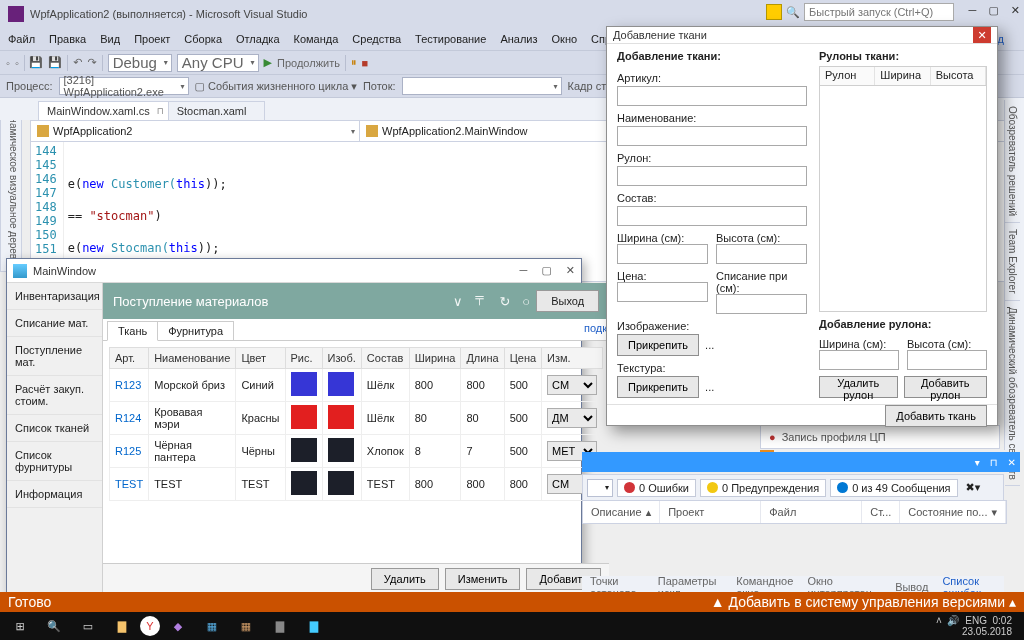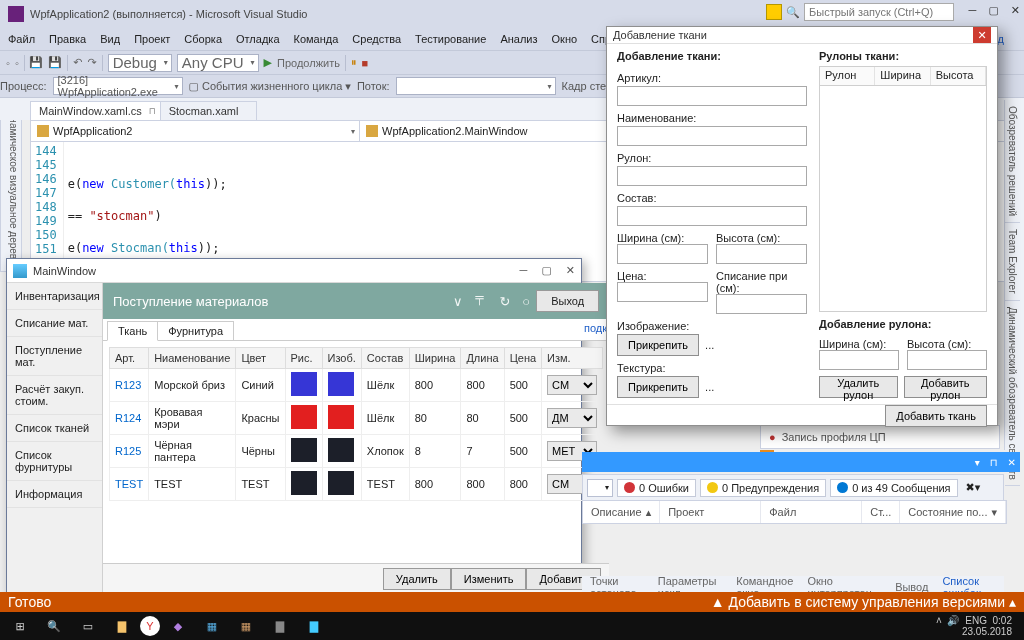--- a/index.html
+++ b/index.html
@@ -12,28 +12,28 @@
 .vs-titlebar .quick .flag{width:16px;height:16px;background:#ffcc00;border:1px solid #b59700;}
 .vs-titlebar .quick input{width:150px;height:18px;font-size:11px;padding:1px 4px;border:1px solid #aaa;}
 .vs-menubar{background:#d6dbe9;height:22px;display:flex;align-items:center;padding:0 8px;gap:14px;color:#222;position:relative}
 .vs-menubar span{cursor:default}
 .vs-menubar .signin{position:absolute;right:20px;color:#1e5ec8}
 .vs-toolbar1{background:#d6dbe9;height:24px;display:flex;align-items:center;padding:0 6px;gap:5px;border-top:1px solid #c3c9d9;color:#666}
 .vs-toolbar1 .sep{width:1px;height:16px;background:#b8bed0}
 .vs-toolbar1 .combo{border:1px solid #abb2c6;background:#fff;height:18px;padding:0 14px 0 4px;font-size:15px;display:inline-flex;align-items:center;position:relative}
 .vs-toolbar1 .combo:after{content:"▾";position:absolute;right:3px;font-size:8px;color:#666}
 .vs-toolbar1 .play{color:#388a34}
-.vs-toolbar2{background:#d6dbe9;height:24px;display:flex;align-items:center;padding:0 0;gap:6px;color:#555;border-top:1px solid #c3c9d9;border-bottom:1px solid #c3c9d9}
+.vs-toolbar2{background:#d6dbe9;height:24px;display:flex;align-items:center;padding:0 6px;gap:6px;color:#555;border-top:1px solid #c3c9d9;border-bottom:1px solid #c3c9d9}
 .vs-toolbar2 .combo{border:1px solid #abb2c6;background:#fff;height:18px;padding:0 14px 0 4px;font-size:11px;display:inline-flex;align-items:center;position:relative;width:130px}
 .vs-toolbar2 .combo:after{content:"▾";position:absolute;right:3px;font-size:8px;color:#666}
 
 .doctabs{background:#eef1f7;height:22px;display:flex;align-items:flex-end;padding-left:30px;gap:0;position:relative}
 .sideflag{position:absolute;left:0;top:98px;width:22px;writing-mode:vertical-rl;text-orientation:mixed;background:#eef1f7;border:1px solid #ccd2e2;padding:6px 2px;font-size:10px;color:#555}
 .doctabs .tab{padding:3px 18px 3px 8px;background:#eef1f7;border:1px solid #ccd2e2;border-bottom:none;margin-right:-1px;color:#333;position:relative}
-.doctabs .tab.active{background:#fff;}
+.doctabs .tab.active{background:#fff;margin-left:8px;}
 .doctabs .tab .pin{position:absolute;right:4px;top:4px;font-size:9px;color:#888}
 .navbar{height:22px;background:#fff;border:1px solid #ccd2e2;display:flex;align-items:center;margin-left:30px;margin-right:5px}
 .navbar .nb{flex:1;border-right:1px solid #ccd2e2;height:100%;display:flex;align-items:center;padding:0 6px;position:relative}
 .navbar .nb:after{content:"▾";position:absolute;right:4px;font-size:8px;color:#666}
 .navbar .ico{width:12px;height:12px;margin-right:4px}
 .code{background:#fff;margin-left:30px;margin-right:5px;border:1px solid #ccd2e2;border-top:none;height:140px;display:flex;font-family:Consolas,monospace;font-size:12px;overflow:hidden}
 .gutter{background:#fff;color:#2b91af;text-align:right;padding:2px 6px 2px 4px;border-right:1px solid #eee;user-select:none}
 .codelines{padding:2px 4px;white-space:pre;line-height:16px}
 .kw{color:#0000ff}.type{color:#2b91af}.str{color:#a31515}
 .rightdocks{position:absolute;right:0;top:100px;width:20px;background:#eef1f7;border-left:1px solid #ccd2e2;height:350px}
@@ -54,21 +54,21 @@
 .appwin .header button{height:22px;padding:0 14px;background:#e8e8e8;border:1px solid #999;color:#222;font-size:11px}
 .appwin .tabs2{height:22px;border-bottom:1px solid #ccc;display:flex;align-items:flex-end;padding-left:4px;background:#fff}
 .appwin .tabs2 .t{padding:3px 10px;border:1px solid #ccc;border-bottom:none;background:#fff;margin-right:-1px}
 .appwin .tabs2 .t.active{border-bottom:1px solid #fff;position:relative;top:1px}
 .grid{flex:1;overflow:auto;padding:6px}
 .gridtable{width:100%;border-collapse:collapse}
 .gridtable th{background:#f4f4f4;border:1px solid #ddd;padding:4px 5px;text-align:left;font-weight:normal;color:#333}
 .gridtable td{border:1px solid #eee;padding:3px 5px;vertical-align:middle}
 .swatch{width:26px;height:24px;display:inline-block}
 .unitsel{width:50px;height:20px;border:1px solid #adadad;background:#eaeaea;font-size:11px}
-.gridfoot{height:30px;border-top:1px solid #ccc;display:flex;align-items:center;justify-content:flex-end;padding:0 8px;background:#f5f5f5}
+.gridfoot{height:30px;border-top:1px solid #ccc;display:flex;align-items:center;justify-content:flex-end;gap:6px;padding:0 8px;background:#f5f5f5}
 .gridfoot button{height:22px;padding:0 12px;background:#e8e8e8;border:1px solid #999;font-size:11px}
 
 .dlg{position:absolute;left:606px;top:26px;width:392px;height:400px;background:#fff;border:1px solid #8f8f8f;box-shadow:6px 6px 14px rgba(0,0,0,0.4);display:flex;flex-direction:column;z-index:50}
 .dlg .dlgtitle{height:24px;background:#fff;display:flex;align-items:center;padding:0 6px;color:#333;border-bottom:1px solid #e0e0e0}
 .dlg .dlgtitle .sp{flex:1}
 .dlg .dlgtitle .x{width:18px;height:16px;background:#cd3b2f;color:#fff;display:flex;align-items:center;justify-content:center;font-size:11px}
 .dlg .blackbar{width:80px;height:7px;background:#111;margin:0 auto}
 .dlg .cols{flex:1;display:flex;padding:6px 10px;gap:12px}
 .col{flex:1;display:flex;flex-direction:column;gap:2px}
 .colR{width:168px;display:flex;flex-direction:column}

